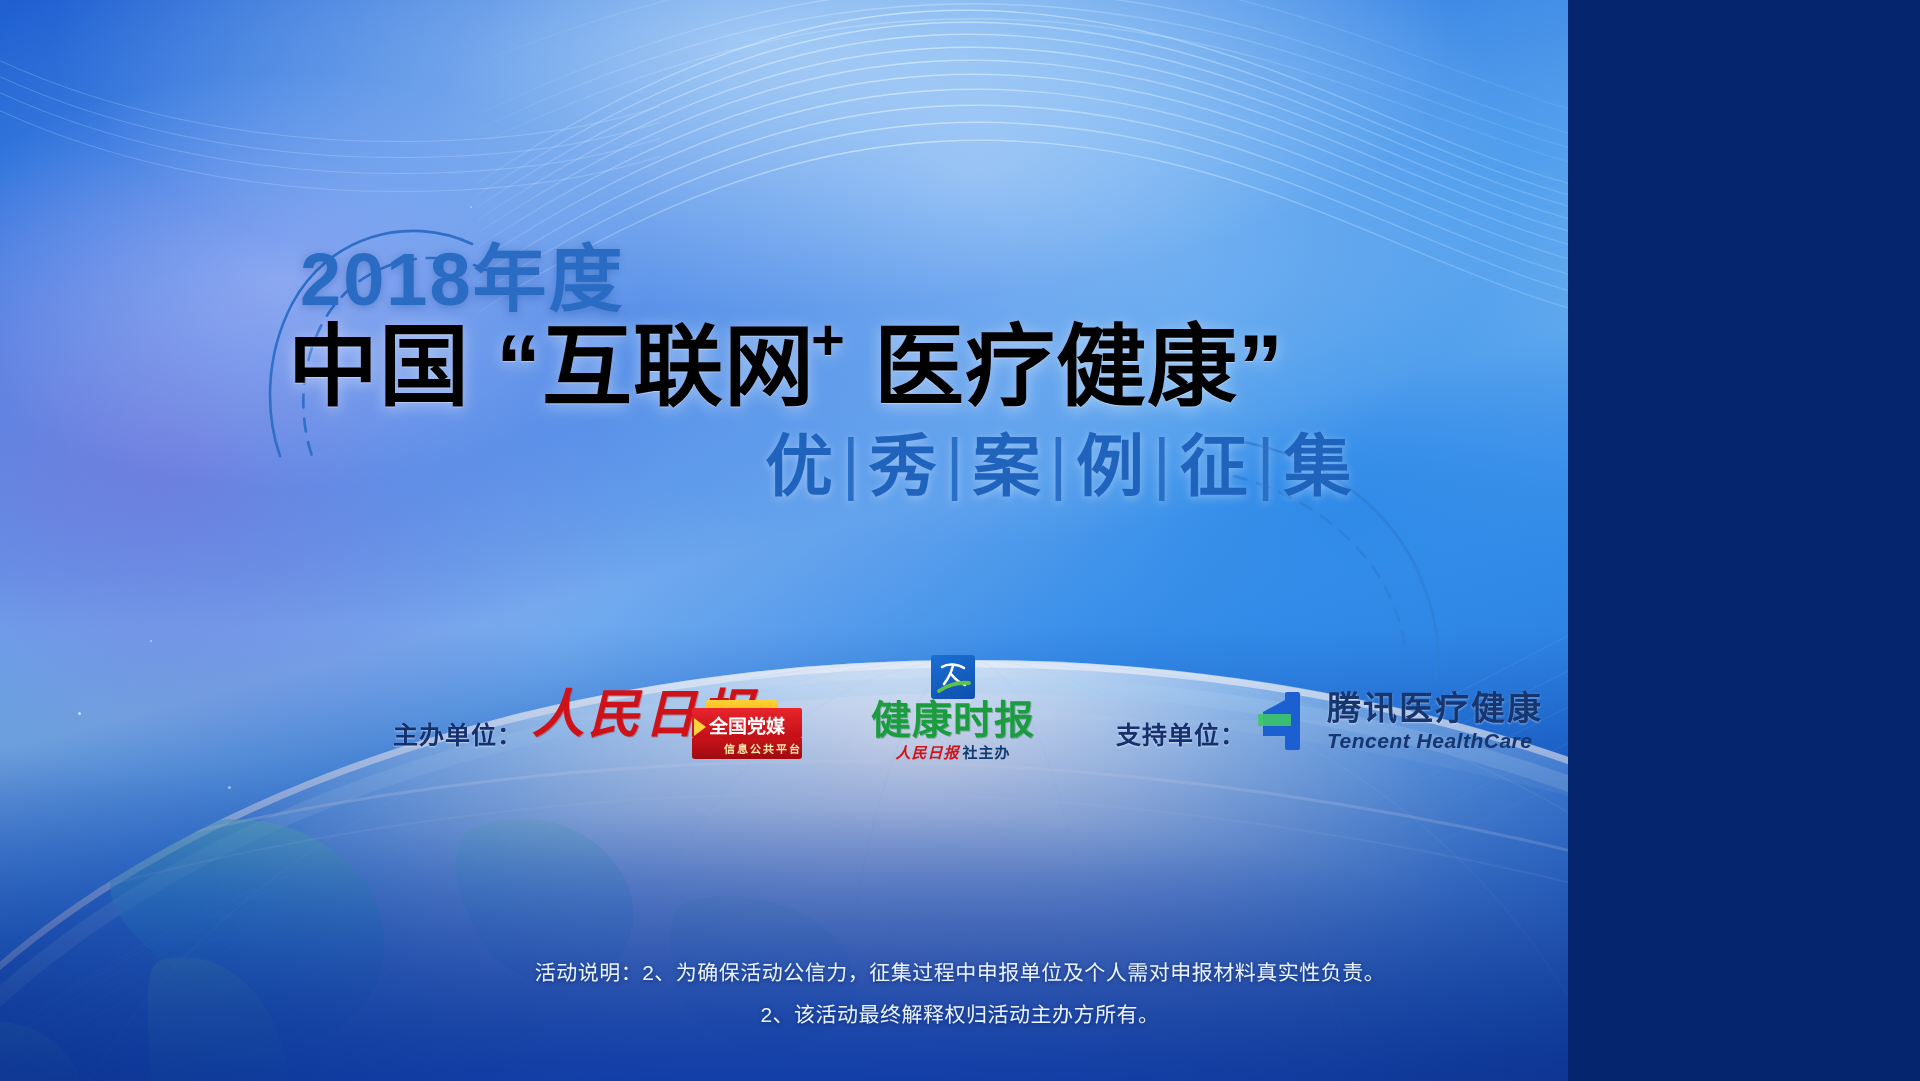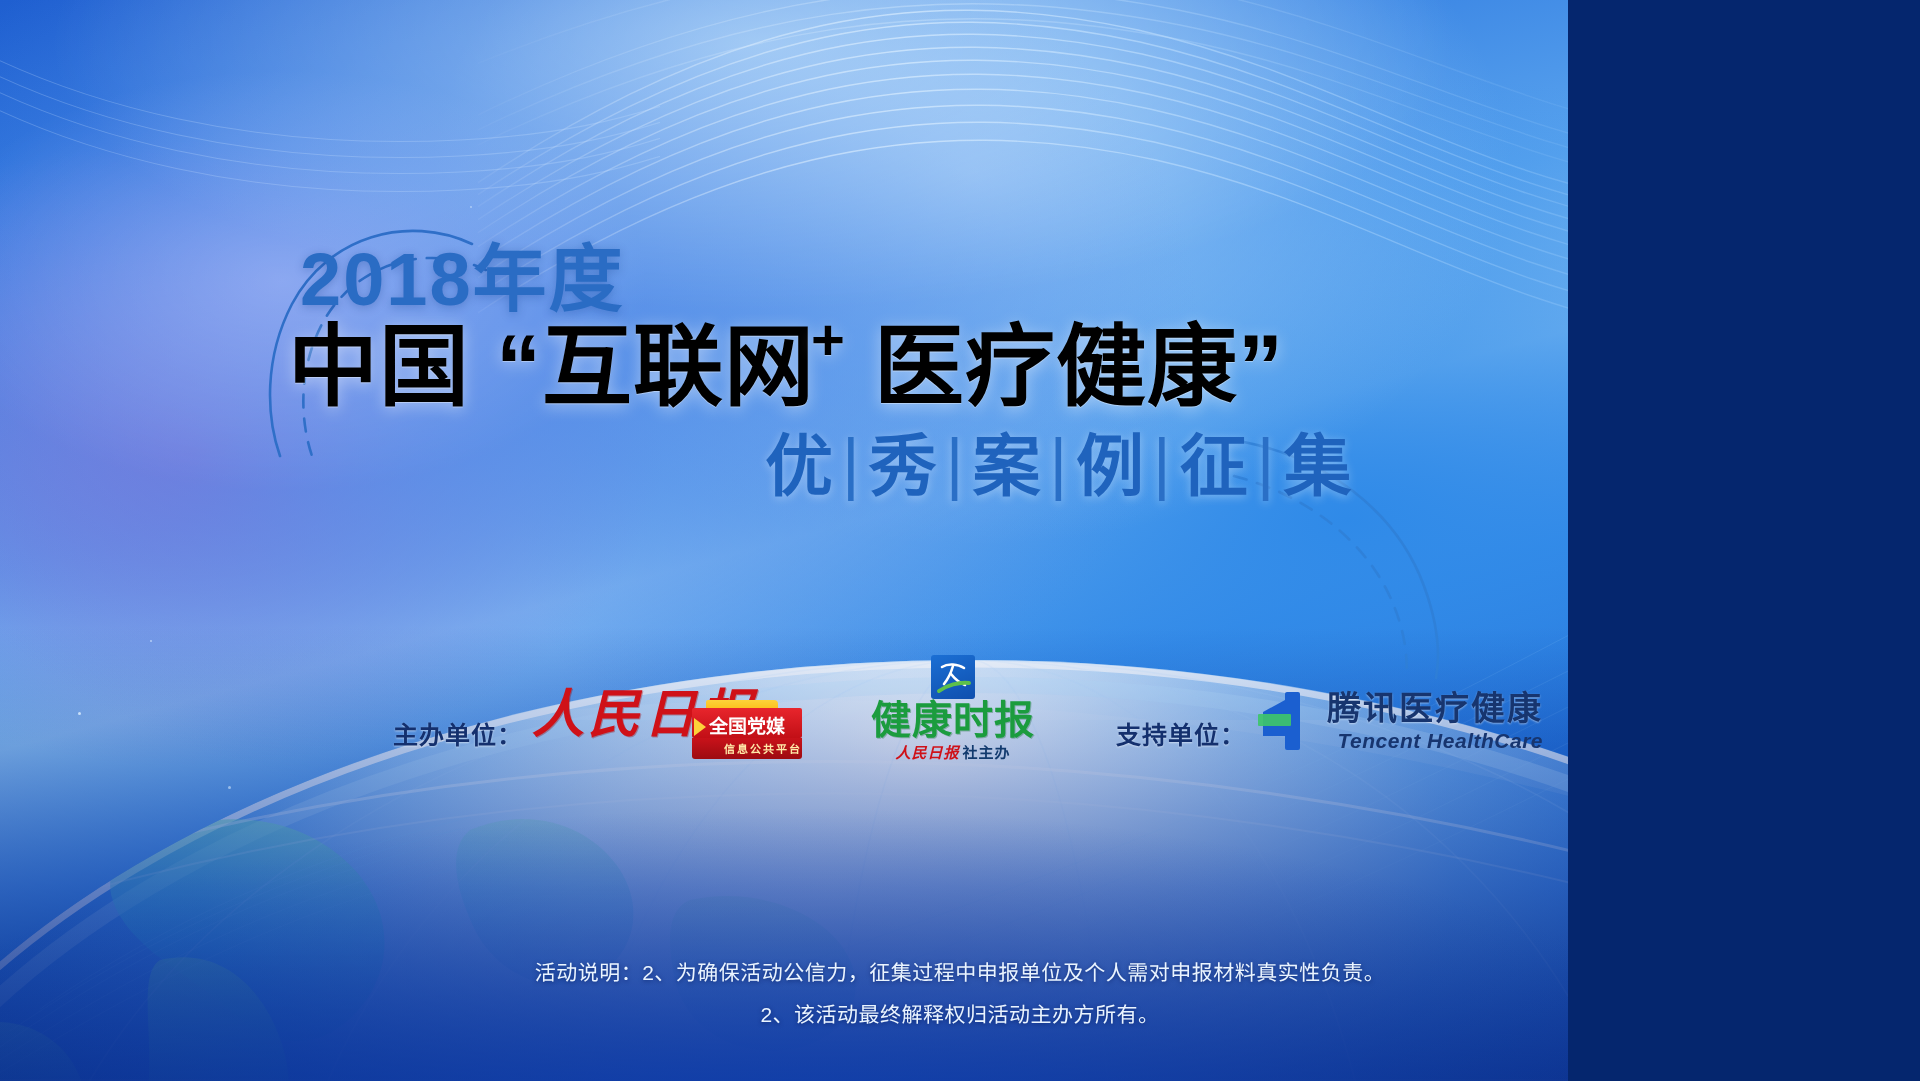--- a/index.html
+++ b/index.html
@@ -181,21 +181,21 @@
 
   .tencent{position:absolute;left:1255px;top:690px;display:flex;align-items:center;gap:12px;}
   .tencent-mark{position:relative;width:60px;height:62px;flex:none;}
   .tencent-txt{line-height:1;}
   .tencent-cn{
     font-size:34px;font-weight:700;color:#17356f;letter-spacing:2px;
     white-space:nowrap;text-shadow:0 1px 2px rgba(255,255,255,.45);
   }
   .tencent-en{
     font-size:21px;font-weight:700;font-style:italic;
-    color:#17356f;letter-spacing:.5px;margin-top:5px;white-space:nowrap;text-align:right;
+    color:#17356f;letter-spacing:.5px;margin-top:5px;white-space:nowrap;
   }
 
   
   .footer{
     position:absolute;left:0;top:952px;width:1920px;
     text-align:center;color:#eaf4ff;
   }
   .footer div{
     font-size:21px;line-height:42px;letter-spacing:.5px;
     text-shadow:0 1px 4px rgba(0,20,80,.6);

